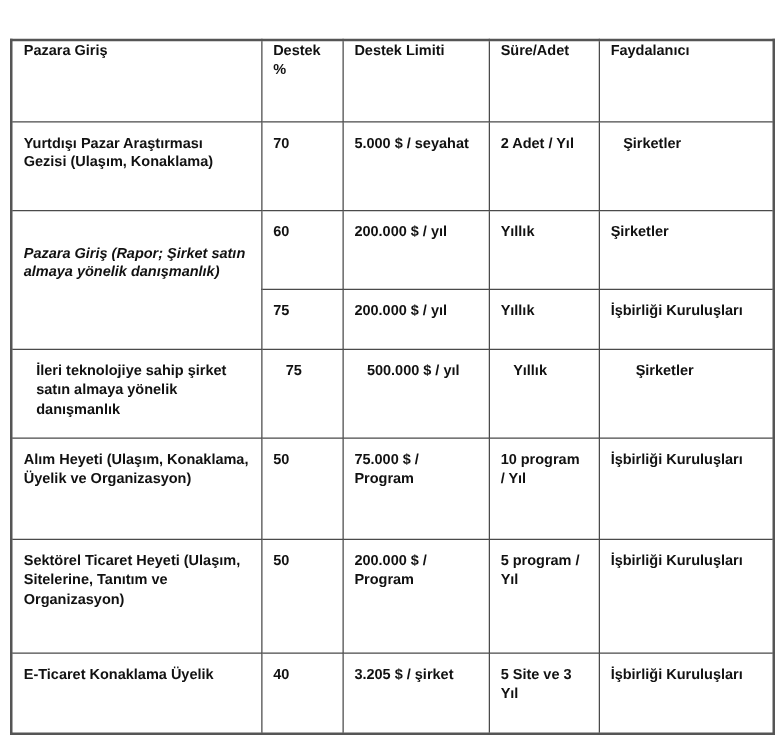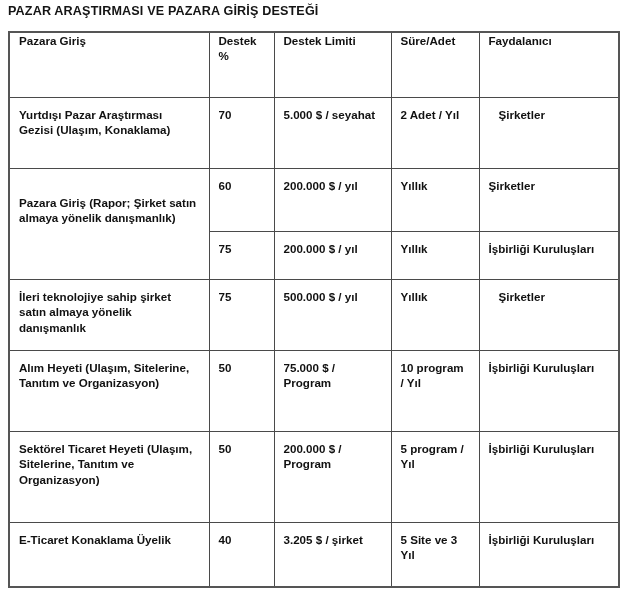--- a/index.html
+++ b/index.html
@@ -98,37 +98,37 @@
   tbody td.ben .cell {
     padding-left: 9px;
   }
   tbody td.ben-indent .cell {
     padding-left: 19px;
   }
 
   
   td.desc-merged .cell {
     padding-top: 26px;
+    font-style: italic;
   }
 
   
   tr.r1 td { height: 70px; }
   tr.r2a td { height: 62px; margin-left: 35px; }
   tr.r2b td { height: 47px; }
-  tr.r3 td { height: 70px; }
+  tr.r3 td { height: 70px; padding-left: 10px; }
   tr.r4 td { height: 80px; }
   tr.r5 td { height: 90px; }
   tr.r6 td { height: 63px; }
 </style>
 </head>
 <body>
 
 <div class="page">
 
-  <div class="doc-title">PAZAR ARAŞTIRMASI VE PAZARA GİRİŞ DESTEĞİ</div>
 
   <div class="table-wrap">
     <table class="support-table">
       <colgroup>
         <col class="c1">
           <col class="c2">
           <col class="c3">
           <col class="c4">
           <col class="c5">
       </colgroup>
@@ -221,21 +221,21 @@
           <td class="dur">
             <span class="cell">Yıllık</span>
           </td>
           <td class="ben ben-indent">
             <span class="cell">Şirketler</span>
           </td>
         </tr>
 
         <tr class="r4">
           <td class="desc">
-            <span class="cell">Alım Heyeti (Ulaşım, Sitelerine, Tanıtım ve Organizasyon)</span>
+            <span class="cell">Alım Heyeti (Ulaşım, Konaklama, Üyelik ve Organizasyon)</span>
           </td>
           <td class="pct">
             <span class="cell">50</span>
           </td>
           <td class="limit">
             <span class="cell">75.000 $ / Program</span>
           </td>
           <td class="dur">
             <span class="cell">10 program / Yıl</span>
           </td>

